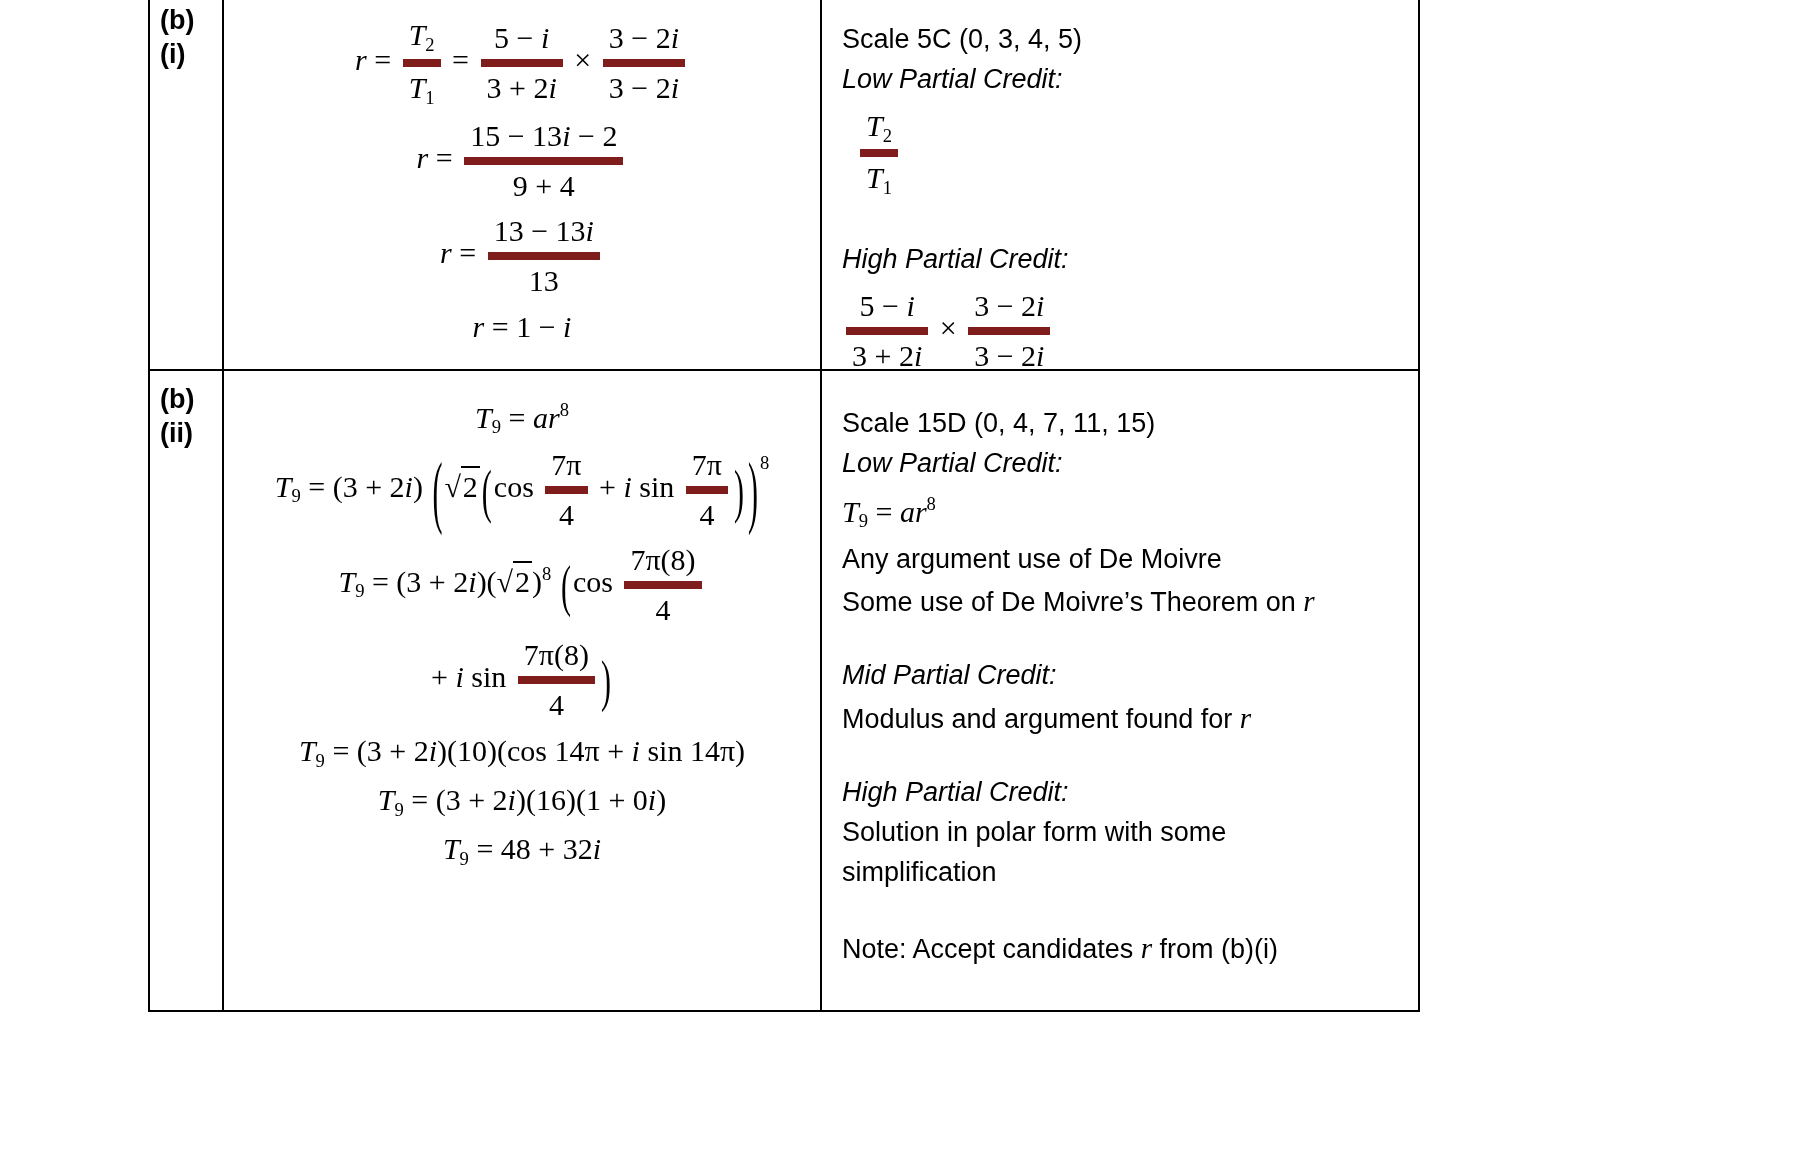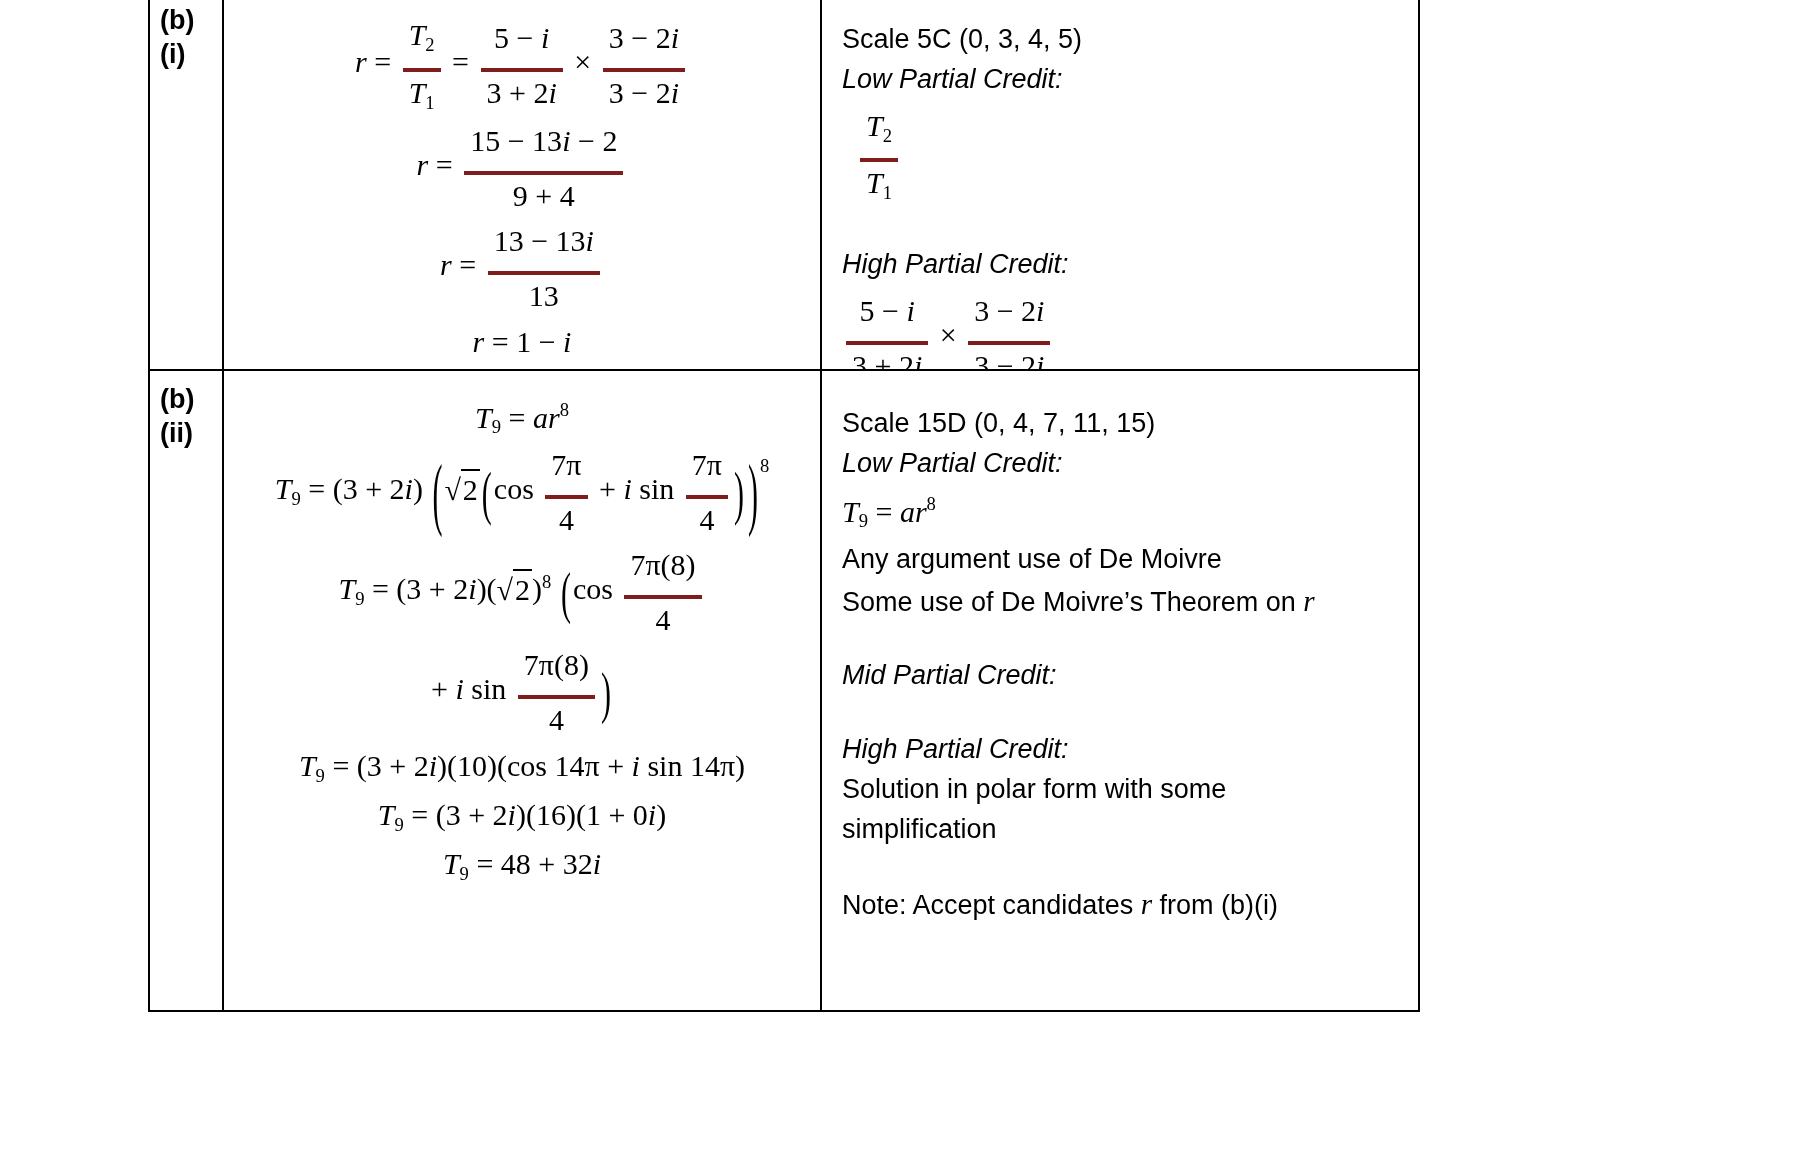--- a/index.html
+++ b/index.html
@@ -44,21 +44,21 @@
   .tk-txt{font-family:"Liberation Sans",sans-serif;}
   .tk-b{font-family:"Liberation Sans",sans-serif;font-weight:normal;}
   .tk-i{font-family:"Liberation Sans",sans-serif;font-style:italic;}
   .note-line .tk-mi,.note-line .tk-mtxt{font-size:1.08em;}
   .msub{font-family:"Liberation Serif",serif;font-size:0.62em;vertical-align:-0.3em;}
   .msup{font-family:"Liberation Serif",serif;font-size:0.62em;vertical-align:0.62em;}
   .frac{
     display:inline-block;vertical-align:middle;text-align:center;
     font-family:"Liberation Serif",serif;margin:0 4px;line-height:1.2;
   }
-  .frac .num{display:block;padding:0 6px 12px;border-bottom:4px solid #7f1d1d;}
+  .frac .num{display:block;padding:0 6px 3px;border-bottom:8px solid #7f1d1d;}
   .frac .den{display:block;padding:3px 6px 0;}
   .sqrt{font-family:"Liberation Serif",serif;white-space:nowrap;}
   .sqrt .radical{display:inline-block;}
   .sqrt .sqrt-arg{display:inline-block;border-top:2px solid #000;padding:0 2px;}
   .bigpar{
     display:inline-block;vertical-align:middle;font-family:"Liberation Serif",serif;
     transform-origin:50% 50%;margin:0 2px;
   }
 </style>
 </head>
@@ -100,20 +100,21 @@
         <div class="math-line"><span class="tk-mi">T</span><span class="msub">9</span><span class="tk-mtxt"> = 48 + 32</span><span class="tk-mi">i</span></div>
       </div>
     <div class="cell notes-cell row2">
         <div class="note-line"><span class="tk-b">Scale 15D (0, 4, 7, 11, 15)</span></div>
         <div class="note-line"><span class="tk-i">Low Partial Credit:</span></div>
         <div class="math-line"><span class="tk-mi">T</span><span class="msub">9</span><span class="tk-mtxt"> = </span><span class="tk-mi">ar</span><span class="msup">8</span></div>
         <div class="note-line"><span class="tk-txt">Any argument use of De Moivre</span></div>
         <div class="note-line"><span class="tk-txt">Some use of De Moivre’s Theorem on </span><span class="tk-mi">r</span></div>
         <div class="blank-line"></div>
         <div class="note-line"><span class="tk-i">Mid Partial Credit:</span></div>
+        <div class="note-line"><span class="tk-txt">Modulus and argument found for </span><span class="tk-mi">r</span></div>
         <div class="blank-line"></div>
         <div class="note-line"><span class="tk-i">High Partial Credit:</span></div>
         <div class="note-line"><span class="tk-txt">Solution in polar form with some</span></div>
         <div class="note-line"><span class="tk-txt">simplification</span></div>
         <div class="blank-line"></div>
         <div class="note-line"><span class="tk-b">Note</span><span class="tk-txt">: Accept candidates </span><span class="tk-mi">r</span><span class="tk-txt"> from </span><span class="tk-b">(b)(i)</span></div>
       </div>
 
   </div>
 </div>

